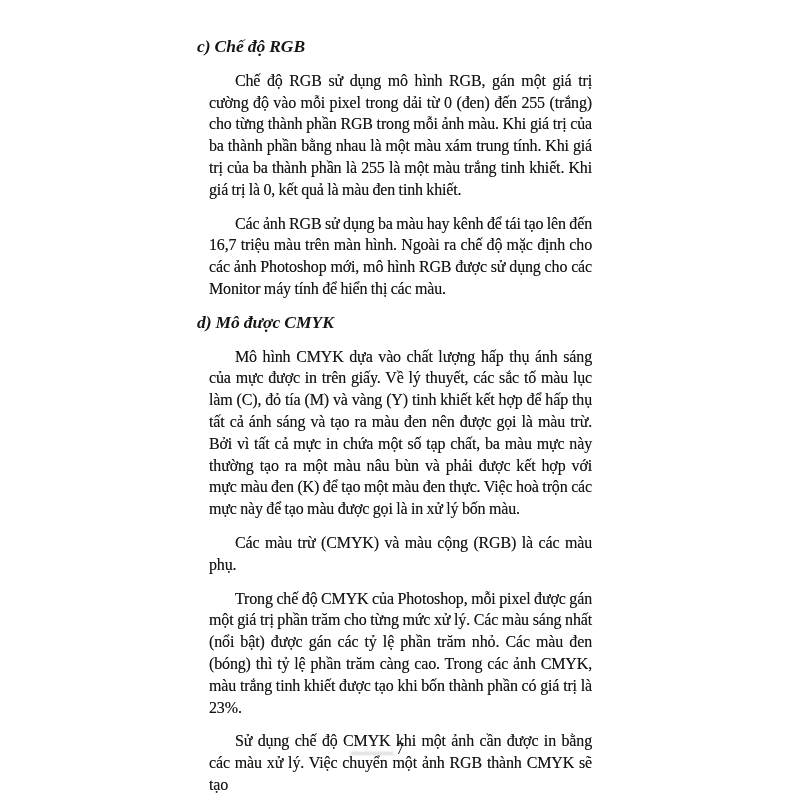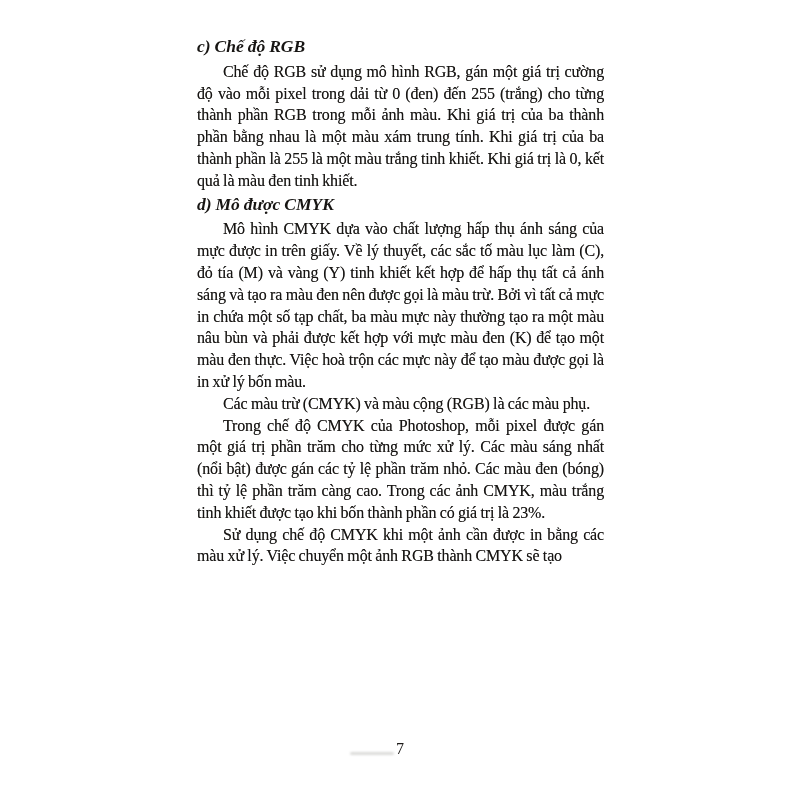--- a/index.html
+++ b/index.html
@@ -30,21 +30,21 @@
   .doc-heading {
     font-size: 17.5px;
     font-weight: bold;
     font-style: italic;
     text-align: left;
     text-indent: 0;
     margin: 2px 0 3px 0;
     letter-spacing: 0;
   }
   .doc-para {
-    margin: 0;
+    margin: 12px;
     text-indent: 26px;
     
     text-shadow: 0 0 0.35px rgba(20, 18, 16, 0.55);
   }
   .page-number {
     position: absolute;
     left: 0;
     top: 740px;
     width: 800px;
     text-align: center;
@@ -66,20 +66,21 @@
 <body>
 
 <div class="page">
 
   <div class="text-column">
 
     <h3 class="doc-heading">c) Chế độ RGB</h3>
 
     <p class="doc-para">Chế độ RGB sử dụng mô hình RGB, gán một giá trị cường độ vào mỗi pixel trong dải từ 0 (đen) đến 255 (trắng) cho từng thành phần RGB trong mỗi ảnh màu. Khi giá trị của ba thành phần bằng nhau là một màu xám trung tính. Khi giá trị của ba thành phần là 255 là một màu trắng tinh khiết. Khi giá trị là 0, kết quả là màu đen tinh khiết.</p>
 
+    <p class="doc-para">Các ảnh RGB sử dụng ba màu hay kênh để tái tạo lên đến 16,7 triệu màu trên màn hình. Ngoài ra chế độ mặc định cho các ảnh Photoshop mới, mô hình RGB được sử dụng cho các Monitor máy tính để hiển thị các màu.</p>
 
 
     <h3 class="doc-heading">d) Mô được CMYK</h3>
 
     <p class="doc-para">Mô hình CMYK dựa vào chất lượng hấp thụ ánh sáng của mực được in trên giấy. Về lý thuyết, các sắc tố màu lục làm (C), đỏ tía (M) và vàng (Y) tinh khiết kết hợp để hấp thụ tất cả ánh sáng và tạo ra màu đen nên được gọi là màu trừ. Bởi vì tất cả mực in chứa một số tạp chất, ba màu mực này thường tạo ra một màu nâu bùn và phải được kết hợp với mực màu đen (K) để tạo một màu đen thực. Việc hoà trộn các mực này để tạo màu được gọi là in xử lý bốn màu.</p>
 
     <p class="doc-para">Các màu trừ (CMYK) và màu cộng (RGB) là các màu phụ.</p>
 
 
     <p class="doc-para">Trong chế độ CMYK của Photoshop, mỗi pixel được gán một giá trị phần trăm cho từng mức xử lý. Các màu sáng nhất (nổi bật) được gán các tỷ lệ phần trăm nhỏ. Các màu đen (bóng) thì tỷ lệ phần trăm càng cao. Trong các ảnh CMYK, màu trắng tinh khiết được tạo khi bốn thành phần có giá trị là 23%.</p>

